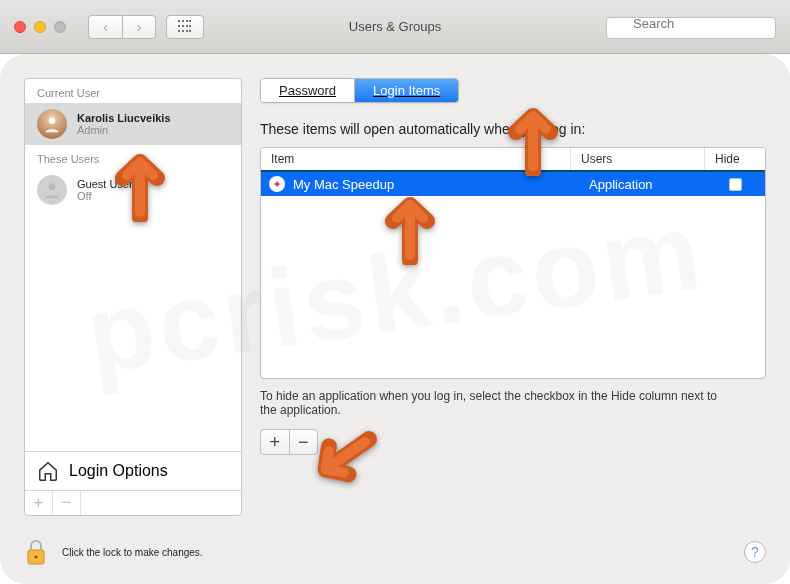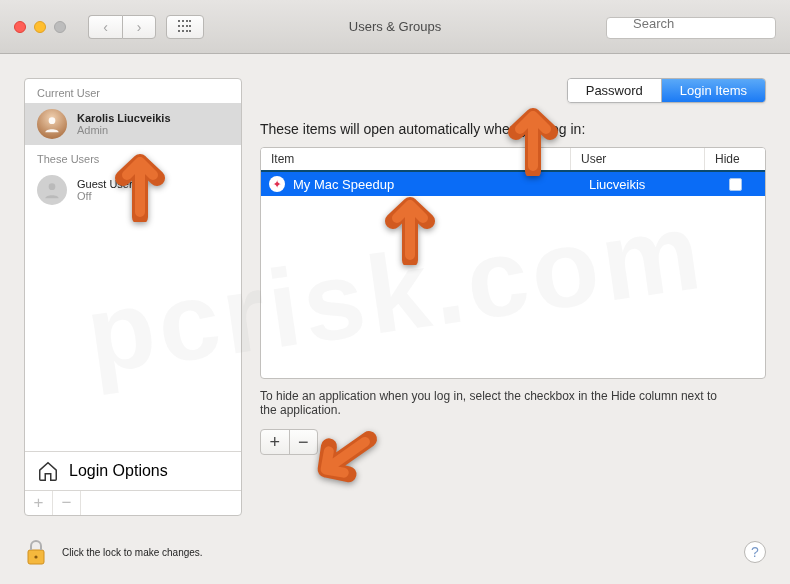--- a/index.html
+++ b/index.html
@@ -19,21 +19,21 @@
 .grid-btn { width: 38px; height: 24px; background: linear-gradient(#fefefe, #f0efee); border: 1px solid #b9b7b4; border-radius: 4px; margin-left: 10px; display: flex; align-items: center; justify-content: center; }
 .grid-icon { width: 14px; height: 14px; display: grid; grid-template-columns: repeat(4, 1fr); grid-template-rows: repeat(3, 1fr); gap: 1px; }
 .grid-icon span { background: #6f6f6f; width: 2px; height: 2px; }
 .title { position: absolute; left: 50%; transform: translateX(-50%); color: #4a4a4a; font-size: 13px; }
 .search-wrap { margin-left: auto; }
 .search { width: 170px; height: 22px; border: 1px solid #c2c0bd; border-radius: 4px; background: #fff; padding: 0 8px 8px 26px; font-size: 13px; color: #888; position: relative; }
 .search-wrap-inner { position: relative; }
 .search-icon { position: absolute; left: 7px; top: 4px; width: 13px; height: 13px; }
 
 
-.content { height: 530px; background: #efedeb; display: flex; padding: 24px 24px 18px 24px; gap: 18px; flex-direction: column; }
+.content { height: 530px; background: #efedeb; display: flex; padding: 24px 24px 18px 24px; gap: 18px; flex-direction: column; border-radius: 26px; }
 .main-row { display: flex; gap: 18px; flex: 1; }
 
 
 .sidebar { width: 218px; background: #fff; border: 1px solid #c6c4c1; border-radius: 4px; display: flex; flex-direction: column; overflow: hidden; }
 .sb-section-label { font-size: 11px; color: #8a8a8a; padding: 8px 12px 4px; }
 .user-row { display: flex; align-items: center; padding: 6px 12px; gap: 10px; }
 .user-row.selected { background: #dadada; }
 .avatar { width: 30px; height: 30px; border-radius: 50%; background: radial-gradient(circle at 50% 30%, #f0d0b0, #a06030); display: flex; align-items: center; justify-content: center; color: #fff; font-size: 16px; flex-shrink: 0; }
 .avatar.guest { background: #d0d0d0; color: #909090; }
 .user-texts { display: flex; flex-direction: column; }
@@ -41,21 +41,21 @@
 .user-name.bold { font-weight: 600; }
 .user-sub { font-size: 11px; color: #8a8a8a; }
 .sb-spacer { flex: 1; }
 .login-options { border-top: 1px solid #d8d6d3; display: flex; align-items: center; gap: 10px; padding: 8px 12px; }
 .home-icon { width: 22px; height: 22px; }
 .sb-footer { border-top: 1px solid #d8d6d3; display: flex; }
 .sb-pm { width: 28px; height: 24px; display: flex; align-items: center; justify-content: center; font-size: 17px; color: #bdbdbd; border-right: 1px solid #e4e2df; }
 
 
 .right { flex: 1; display: flex; flex-direction: column; }
-.seg-wrap { display: flex; justify-content: flex-end; margin-bottom: 18px; }
+.seg-wrap { display: flex; justify-content: flex-start; margin-bottom: 18px; text-decoration: underline; }
 .seg { display: flex; border: 1px solid #b6b6b6; border-radius: 4px; overflow: hidden; box-shadow: 0 1px 2px rgba(0,0,0,0.08); }
 .seg-tab { padding: 4px 18px; font-size: 13px; background: #fff; color: #222; }
 .seg-tab.active { background: linear-gradient(#5aa9f8, #1b7af5); color: #fff; }
 .seg-tab:first-child { border-right: 1px solid #b6b6b6; }
 .intro { font-size: 14px; color: #232323; margin-bottom: 10px; }
 .list-box { border: 1px solid #c2c0bd; border-radius: 4px; background: #fff; height: 232px; display: flex; flex-direction: column; overflow: hidden; }
 .list-head { display: flex; background: #fff; border-bottom: 2px solid #0c4a6e; font-size: 12px; color: #333; }
 .col-item { width: 310px; padding: 4px 10px; border-right: 1px solid #e4e2df; }
 .col-kind { flex: 1; padding: 4px 10px; border-right: 1px solid #e4e2df; }
 .col-hide { width: 60px; padding: 4px 10px; text-align: left; }
@@ -180,30 +180,30 @@
       <div class="seg-wrap">
         <div class="seg">
           <div class="seg-tab">Password</div>
           <div class="seg-tab active">Login Items</div>
         </div>
       </div>
       <div class="intro">These items will open automatically when you log in:</div>
       <div class="list-box">
         <div class="list-head">
           <div class="col-item">Item</div>
-          <div class="col-kind">User</div>
+          <div class="col-kind">Users</div>
           <div class="col-hide">Hide</div>
         </div>
         <div class="list-body">
           <div class="list-row">
             <div class="li-icon">
                 <span>✦</span>
               </div>
             <div class="li-item">My Mac Speedup</div>
-            <div class="li-kind">Liucveikis</div>
+            <div class="li-kind">Application</div>
             <div class="li-hide">
                 <div class="chk"></div>
               </div>
           </div>
         </div>
       </div>
       <div class="hint">To hide an application when you log in, select the checkbox in the Hide column next to the application.</div>
       <div class="pm-box">
         <div class="pm-btn">
             <span>+</span>

